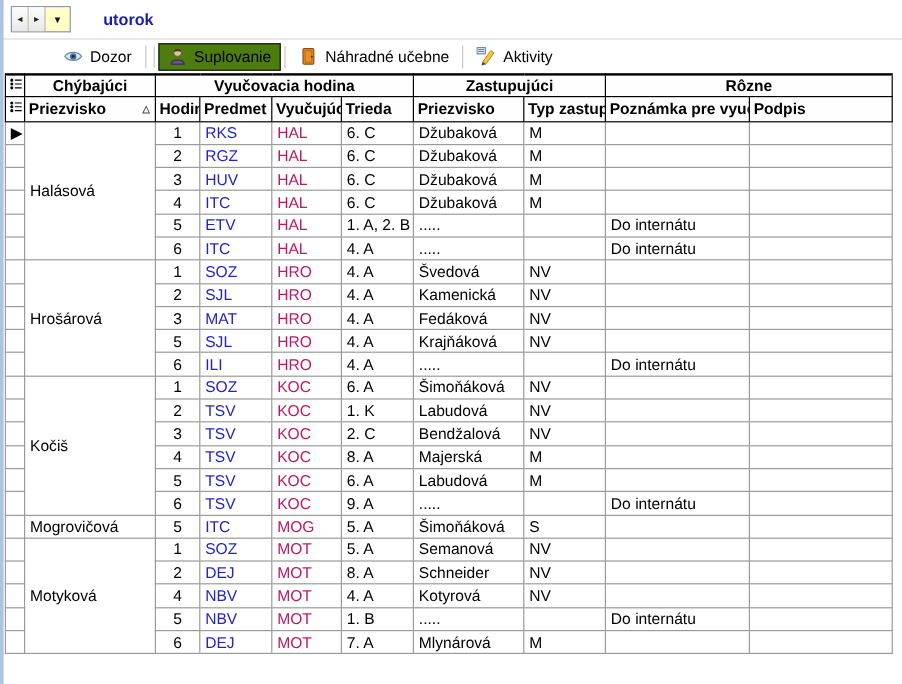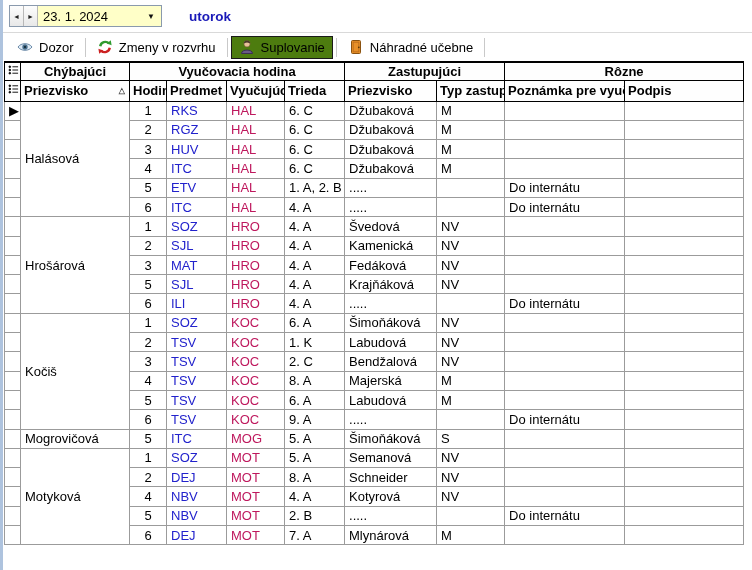--- a/index.html
+++ b/index.html
@@ -11,21 +11,21 @@
   
   .topbar { height:33px; display:flex; align-items:center; padding-left:9px; border-bottom:1px solid #d9d9d9; }
   .combo { display:flex; align-items:stretch; height:22px; border:1px solid #8a9aad; background:#ffffc8; }
   .combo .nav { width:14px; background:linear-gradient(#fdfdfd,#e8e8e8); border:none; border-right:1px solid #b8b8b8;
                 font-size:7px; color:#222; cursor:pointer; display:flex; align-items:center; justify-content:center; padding:0; }
   .combo .dateval { width:103px; display:flex; align-items:center; padding-left:5px; font-size:13px; }
   .combo .drop { width:20px; display:flex; align-items:center; justify-content:center; font-size:8px; color:#111; cursor:pointer; }
   .day { margin-left:27px; font-weight:bold; font-size:13.5px; color:#1a1ab8; }
 
   
-  .toolbar { height:28px; display:flex; align-items:center; padding-left:9px; }
+  .toolbar { height:28px; display:flex; align-items:center; padding-left:9px;margin-left:36px; }
   .titem { display:flex; align-items:center; gap:6px; padding:2px 7px; height:23px; border:1px solid transparent; cursor:pointer; white-space:nowrap; }
   .titem.selected { border:1px solid #1a1a1a; background:#4d7c0f; }
   .ticon { width:16px; height:16px; display:inline-flex; }
   .tdiv { width:1px; height:19px; background:#c9c9c9; margin:0 3px; }
 
   
   .gridwrap { margin-left:4px; }
   table.grid { border-collapse:collapse; table-layout:fixed; width:740px; border:1px solid #000; border-top:2px solid #000; }
   table.grid th { background:#fefefe; border:1px solid #000; font-weight:bold; font-size:13px; padding:0 3px; overflow:hidden; white-space:nowrap; }
   tr.grouphead th { height:18px; text-align:center; }
@@ -51,49 +51,37 @@
   <div class="edge-strip"></div>
 
   <div class="topbar">
     <div class="combo">
       <button class="nav">
           <span>◄</span>
         </button>
       <button class="nav">
           <span>►</span>
         </button>
-      <div class="dateval">23. 1. 2024</div>
       <div class="drop">▼</div>
     </div>
     <div class="day">utorok</div>
   </div>
 
   <div class="toolbar">
     <div class="titem">
       <span class="ticon">
         <svg width="16" height="16" viewBox="0 0 16 16">
             <path d="M1 8 C4 3.6, 12 3.6, 15 8 C12 12.4, 4 12.4, 1 8 Z" fill="#dce9f5" stroke="#6b8aa8"></path>
             <circle cx="8" cy="8" r="2.7" fill="#4a708e"></circle>
             <circle cx="8" cy="8" r="1.2" fill="#16303f"></circle>
           </svg>
       </span>
       <span>Dozor</span>
     </div>
     <div class="tdiv"></div>
-    <div class="titem">
-      <span class="ticon">
-        <svg width="16" height="16" viewBox="0 0 16 16">
-            <path d="M3.2 7.2 A5.2 5.2 0 0 1 12 4.4" fill="none" stroke="#2f9b2f" stroke-width="2.4"></path>
-            <polygon points="13.8,1.2 14.6,6.2 9.8,4.6" fill="#2f9b2f"></polygon>
-            <path d="M12.8 8.8 A5.2 5.2 0 0 1 4 11.6" fill="none" stroke="#cc2222" stroke-width="2.4"></path>
-            <polygon points="2.2,14.8 1.4,9.8 6.2,11.4" fill="#cc2222"></polygon>
-          </svg>
-      </span>
-      <span>Zmeny v rozvrhu</span>
-    </div>
     <div class="tdiv"></div>
     <div class="titem selected">
       <span class="ticon">
         <svg width="16" height="16" viewBox="0 0 16 16">
             <path d="M2.5 14.5 c0 -4.6 11 -4.6 11 0 z" fill="#6a5a86" stroke="#3a3050"></path>
             <circle cx="8" cy="4.8" r="3.1" fill="#e8c29a" stroke="#7a5a3a" stroke-width="0.6"></circle>
             <path d="M8 1.6 a3.2 3.2 0 0 1 3.2 3.2 l-1.2 -0.8 a5.5 5.5 0 0 0 -4 0 l-1.2 0.8 a3.2 3.2 0 0 1 3.2 -3.2 z" fill="#4a3a2a"></path>
           </svg>
       </span>
       <span>Suplovanie</span>
@@ -103,20 +91,32 @@
       <span class="ticon">
         <svg width="16" height="16" viewBox="0 0 16 16">
             <rect x="3.5" y="1.5" width="9" height="13" rx="1" fill="#e89028" stroke="#8a5210"></rect>
             <rect x="5.2" y="3.2" width="5.6" height="9.6" fill="none" stroke="#c0701c"></rect>
             <circle cx="10.8" cy="8.3" r="0.9" fill="#5a3808"></circle>
           </svg>
       </span>
       <span>Náhradné učebne</span>
     </div>
     <div class="tdiv"></div>
+    <div class="titem">
+      <span class="ticon">
+        <svg width="16" height="16" viewBox="0 0 16 16">
+            <rect x="0.5" y="0.5" width="7" height="5.4" fill="#d8e4f0" stroke="#7a8aa0"></rect>
+            <line x1="1.6" y1="2.2" x2="6.4" y2="2.2" stroke="#5a6a80" stroke-width="0.7"></line>
+            <line x1="1.6" y1="3.9" x2="6.4" y2="3.9" stroke="#5a6a80" stroke-width="0.7"></line>
+            <path d="M5.2 12.6 L12 3.2 l2.6 1.9 L7.8 14.5 z" fill="#f0c830" stroke="#a07818" stroke-width="0.7"></path>
+            <path d="M5.2 12.6 l-0.9 3 l3.5 -1.1 z" fill="#3a3a3a"></path>
+          </svg>
+      </span>
+      <span>Aktivity</span>
+    </div>
   </div>
 
   <div class="gridwrap">
     <table class="grid">
       <colgroup>
         <col style="width:16px">
           <col style="width:109px">
           <col style="width:37px">
           <col style="width:60px">
           <col style="width:58px">
@@ -409,21 +409,21 @@
             <td class="zast">Kotyrová</td>
             <td class="typ">NV</td>
             <td class="pozn"></td>
             <td class="pod"></td>
           </tr>
           <tr>
             <td class="sel"></td>
             <td class="hod">5</td>
             <td class="pred">NBV</td>
             <td class="vyuc">MOT</td>
-            <td class="tried">2. B</td>
+            <td class="tried">1. B</td>
             <td class="zast">.....</td>
             <td class="typ"></td>
             <td class="pozn">Do internátu</td>
             <td class="pod"></td>
           </tr>
           <tr>
             <td class="sel"></td>
             <td class="hod">6</td>
             <td class="pred">DEJ</td>
             <td class="vyuc">MOT</td>

